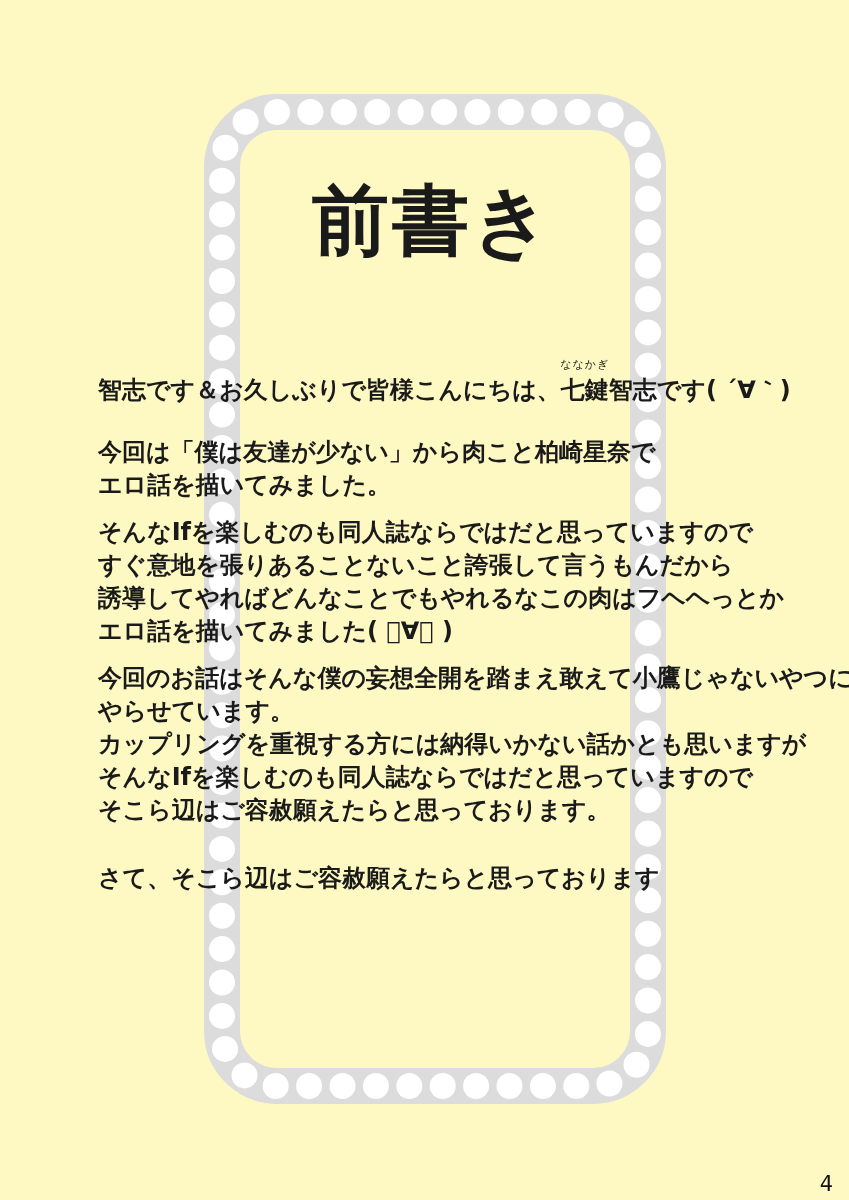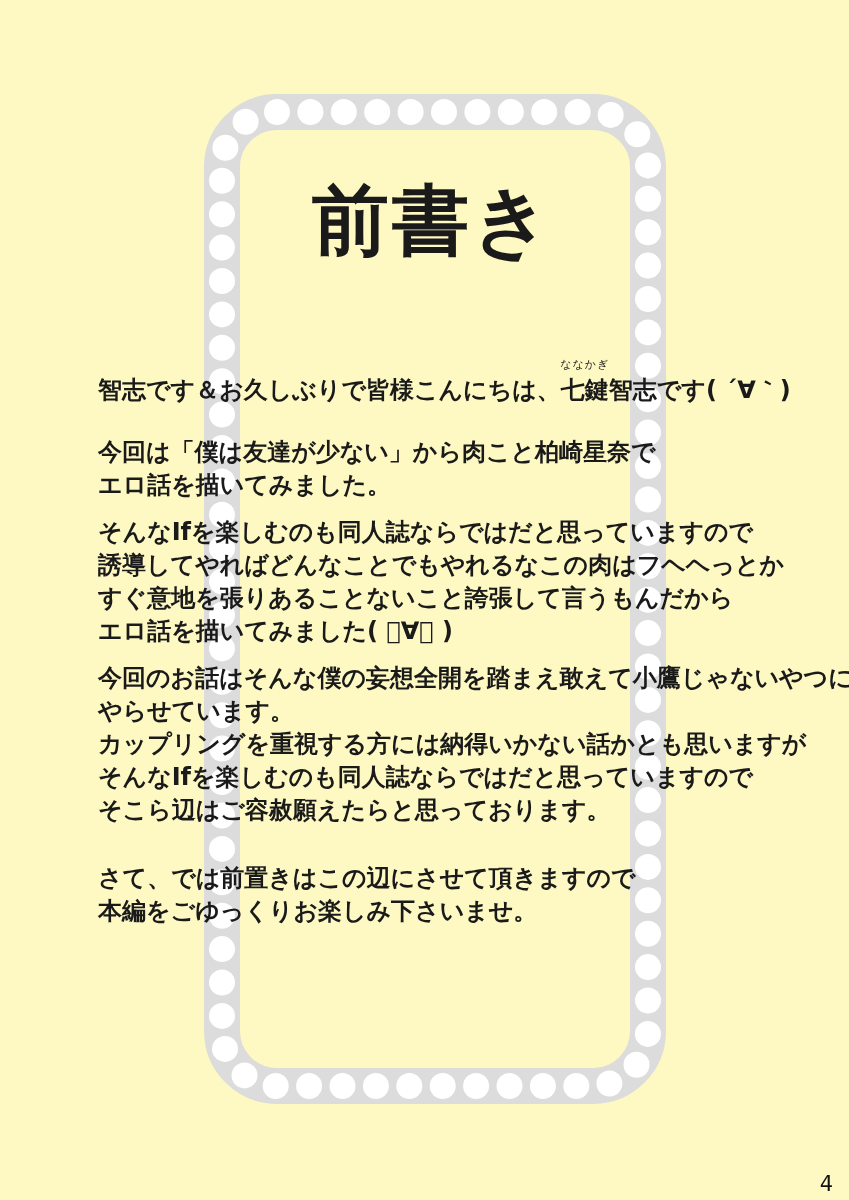--- a/index.html
+++ b/index.html
@@ -174,34 +174,33 @@
     <span>智志です＆お久しぶりで皆様こんにちは、</span><span class="ruby-wrap"><span>七鍵</span><span class="furigana">ななかぎ</span></span><span>智志です( ´∀｀)</span>
   </div>
 
   <div class="para para-intro">
       <div class="line">今回は「僕は友達が少ない」から肉こと柏崎星奈で</div>
       <div class="line">エロ話を描いてみました。</div>
     </div>
 
   <div class="para para-motivation">
       <div class="line">そんなIfを楽しむのも同人誌ならではだと思っていますので</div>
+      <div class="line">すぐ意地を張りあることないこと誇張して言うもんだから</div>
       <div class="line">誘導してやればどんなことでもやれるなこの肉はフヘヘっとか</div>
-      <div class="line">すぐ意地を張りあることないこと誇張して言うもんだから</div>
       <div class="line">エロ話を描いてみました( ﾟ∀ﾟ )</div>
     </div>
 
   <div class="para para-disclaimer">
       <div class="line">今回のお話はそんな僕の妄想全開を踏まえ敢えて小鷹じゃないやつに</div>
       <div class="line">やらせています。</div>
       <div class="line">カップリングを重視する方には納得いかない話かとも思いますが</div>
       <div class="line">そんなIfを楽しむのも同人誌ならではだと思っていますので</div>
       <div class="line">そこら辺はご容赦願えたらと思っております。</div>
     </div>
 
   <div class="para para-closing">
-      <div class="line">さて、では前置きはこの辺にさせて頂きますので</div>
-      <div class="line">本編をごゆっくりお楽しみ下さいませ。</div>
+      <div class="line">さて、そこら辺はご容赦願えたらと思っております</div>
     </div>
 
 
   <div class="page-number">4</div>
 
 </div>
 
 </body></html>

